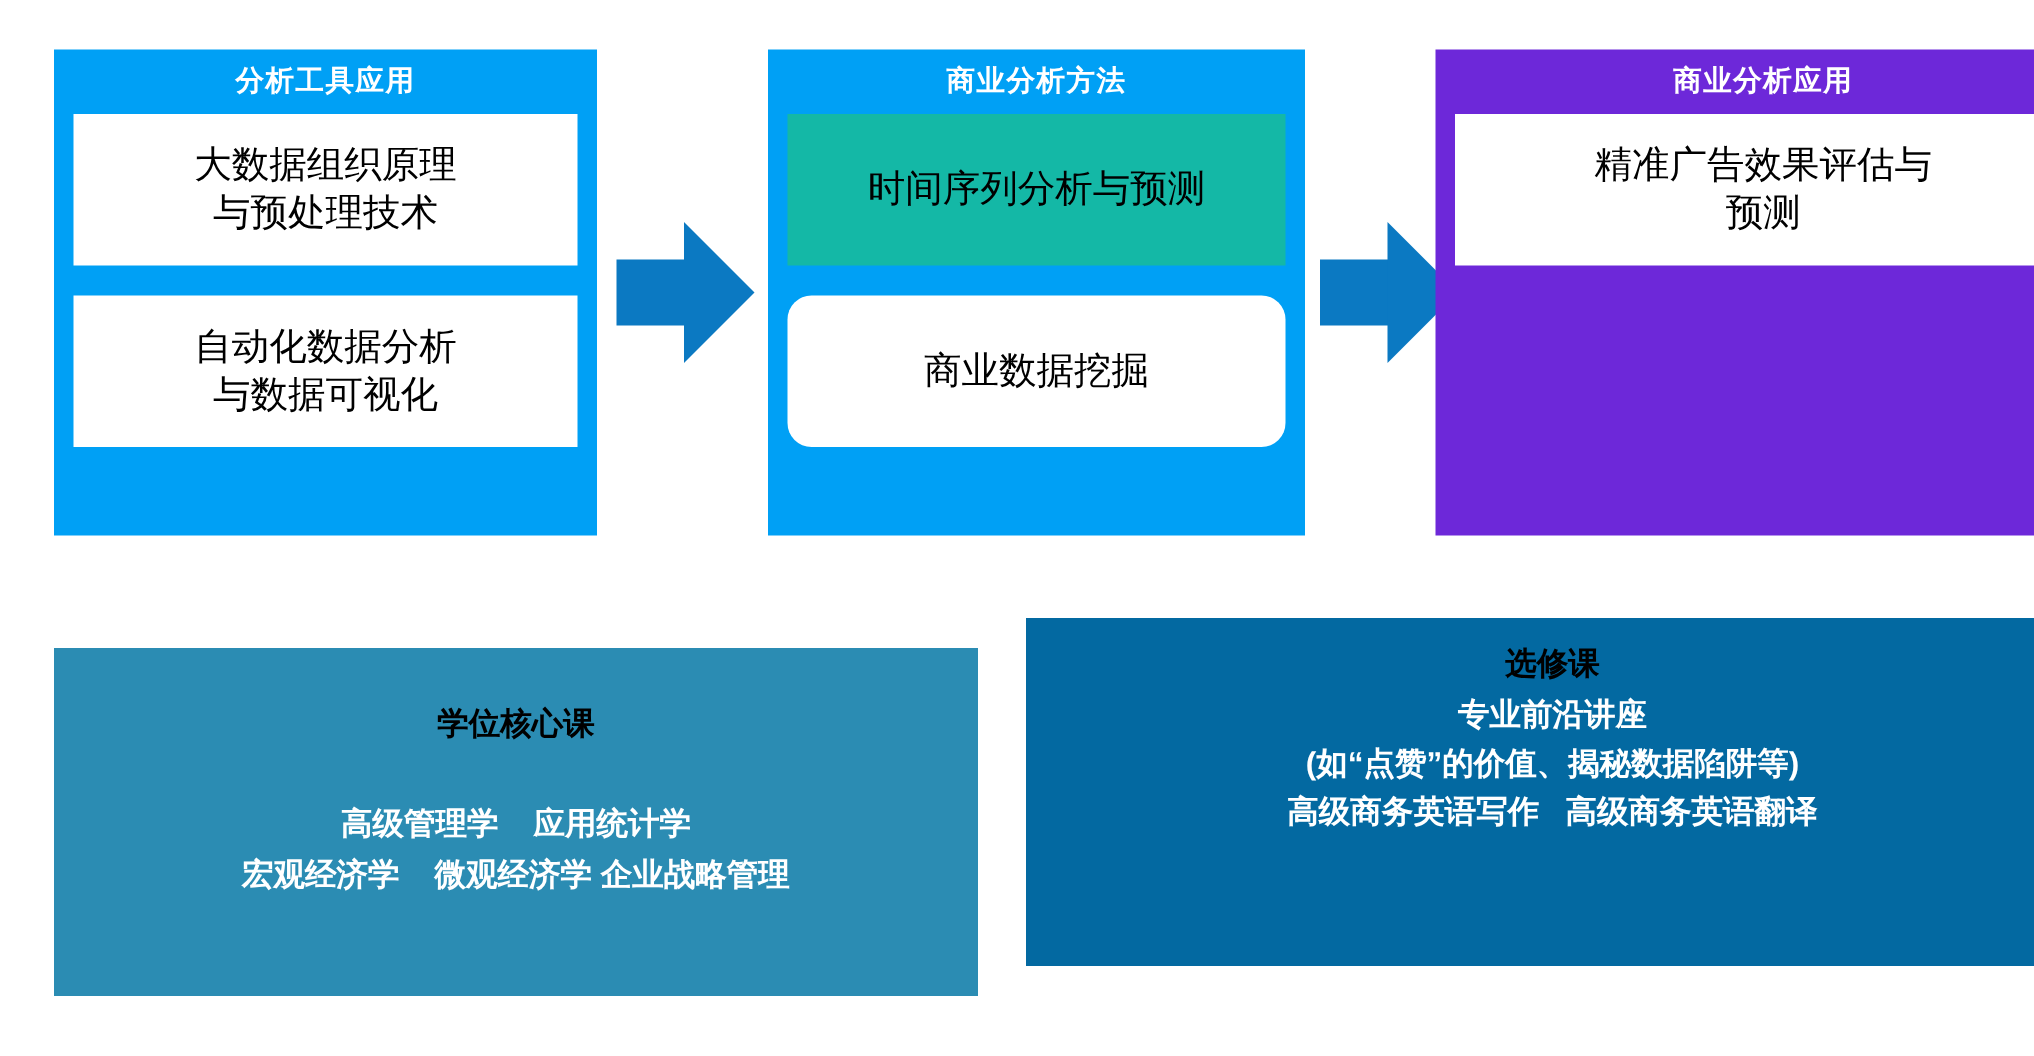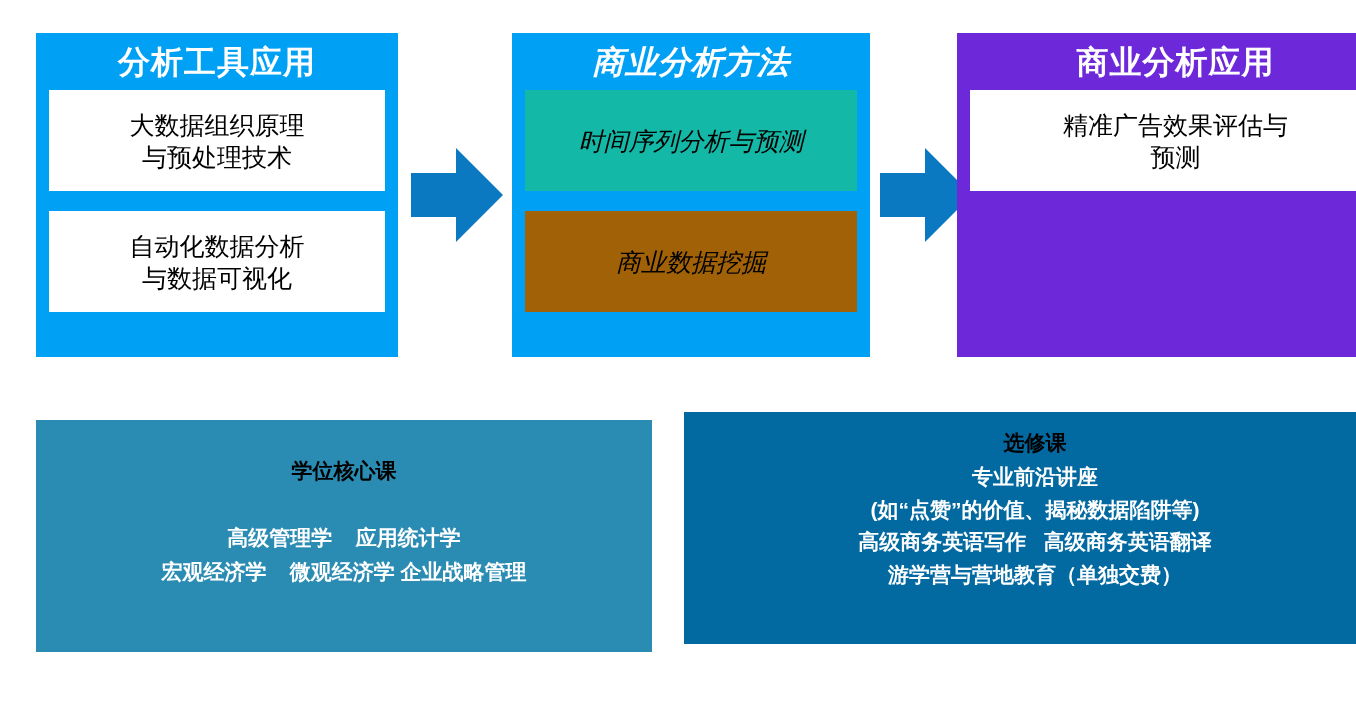--- a/index.html
+++ b/index.html
@@ -29,21 +29,21 @@
     background: var(--panel-blue, #00a0f5);
     box-sizing: border-box;
     display: flex;
     flex-direction: column;
     align-items: center;
   }
 
   .group-title {
     color: #ffffff;
     font-weight: bold;
-    font-size: 32px;
+    font-size: 19px;
     line-height: 1.1;
     letter-spacing: 1px;
     text-align: center;
     margin-top: 12px;
     margin-bottom: 10px;
     white-space: nowrap;
     user-select: none;
   }
 
   .card-stack {
@@ -151,51 +151,50 @@
       <div class="course-card h1" style="background: rgb(255, 255, 255);">大数据组织原理<br>与预处理技术</div>
       <div class="course-card h1" style="background: rgb(255, 255, 255);">自动化数据分析<br>与数据可视化</div>
     </div>
   </div>
 
   <div class="arrow" id="arrow-0" style="left:411px; top:148px;">
     <div class="shaft" style="left: 0px; top: 25px; width: 50px; height: 44px; background: rgb(11, 121, 194);"></div>
     <div class="head" style="left: 45px; top: 0px; border-left-color: rgb(11, 121, 194);"></div>
   </div>
 
-  <div class="group-panel" id="group-1" style="left: 512px; top: 33px; width: 358px; height: 324px; background: rgb(0, 160, 245); font-style: italic;">
+  <div class="group-panel" id="group-1" style="left: 512px; top: 33px; width: 358px; height: 324px; background: rgb(0, 160, 245);">
     <div class="group-title">商业分析方法</div>
     <div class="card-stack">
       <div class="course-card h1" style="background: #14b8a6;">时间序列分析与预测</div>
-      <div class="course-card h1" style="background: #a16207;">商业数据挖掘</div>
+      <div class="course-card h1" style="background: #ffffff; border-radius: 16px;">商业数据挖掘</div>
     </div>
   </div>
 
   <div class="arrow" id="arrow-1" style="left:880px; top:148px;">
     <div class="shaft" style="left: 0px; top: 25px; width: 50px; height: 44px; background: rgb(11, 121, 194);"></div>
     <div class="head" style="left: 45px; top: 0px; border-left-color: rgb(11, 121, 194);"></div>
   </div>
 
   <div class="group-panel" id="group-2" style="left: 957px; top: 33px; width: 437px; height: 324px; background: #6d28d9;">
     <div class="group-title">商业分析应用</div>
     <div class="card-stack">
       <div class="course-card h1" style="background: rgb(255, 255, 255);">精准广告效果评估与<br>预测</div>
     </div>
   </div>
 
-  <div class="teal-panel" id="panel-core" style="left: 36px; top: 420px; width: 616px; height: 232px; background: rgb(43, 140, 179);">
+  <div class="teal-panel" id="panel-core" style="left: 36px; top: 432px; width: 616px; height: 232px; background: rgb(43, 140, 179);">
     <div class="teal-heading" style="color: rgb(0, 0, 0);">学位核心课</div>
     <div class="teal-lines">
       <div class="teal-line">高级管理学    应用统计学</div>
       <div class="teal-line">宏观经济学    微观经济学 企业战略管理</div>
     </div>
   </div>
 
   <div class="teal-panel" id="panel-elective" style="left: 684px; top: 412px; width: 702px; height: 232px; background: #0369a1;">
     <div class="teal-heading" style="color: rgb(0, 0, 0);">选修课</div>
     <div class="teal-lines">
       <div class="teal-line">专业前沿讲座</div>
       <div class="teal-line">(如“点赞”的价值、揭秘数据陷阱等)</div>
       <div class="teal-line">高级商务英语写作   高级商务英语翻译</div>
-      <div class="teal-line">游学营与营地教育（单独交费）</div>
     </div>
   </div>
 
 </div>
 
 </body></html>

